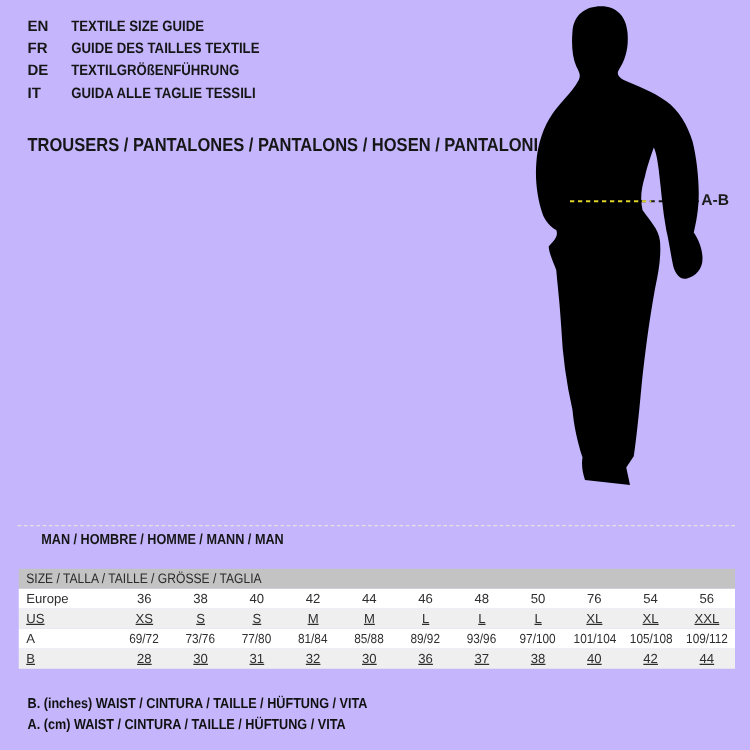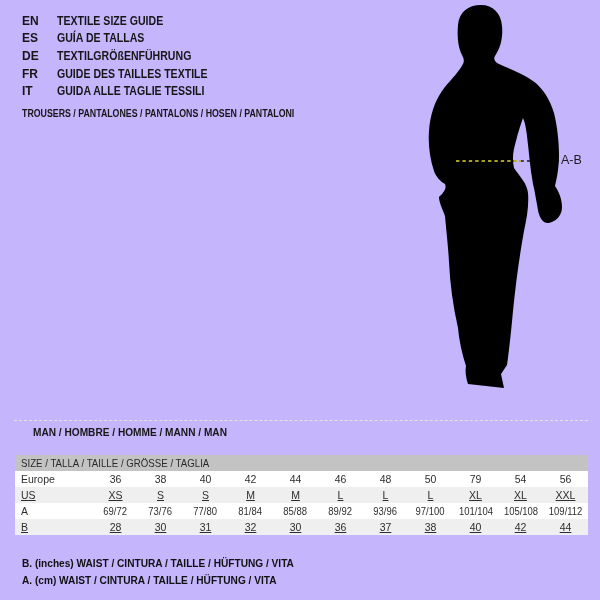--- a/index.html
+++ b/index.html
@@ -8,24 +8,24 @@
     font-family:"Liberation Sans",sans-serif;color:#161616;overflow:hidden;
   }
   .cond{display:inline-block;transform:scaleX(0.88);transform-origin:0 50%;white-space:nowrap;}
   .condc{display:inline-block;transform:scaleX(0.9);transform-origin:50% 50%;white-space:nowrap;}
 
   
   .lang-block{position:absolute;left:22px;top:12px;}
   .lang-row{display:flex;height:17.6px;align-items:center;font-size:12px;font-weight:bold;}
   .lang-code{width:35px;}
   
-  .product-heading{position:absolute;left:22px;top:108px;font-size:10px;font-weight:bold;text-align:center;}
+  .product-heading{position:absolute;left:22px;top:108px;font-size:15px;font-weight:bold;text-align:center;}
   
   .figure-wrap{position:absolute;left:418px;top:0;width:170px;height:398px;}
-  .ab-label{position:absolute;left:561px;top:153px;font-size:12.5px;font-weight:normal;color:#1c1c1c;}
+  .ab-label{position:absolute;left:561px;top:153px;font-size:12.5px;font-weight:bold;color:#1c1c1c;}
   
   .sep{position:absolute;left:14px;top:420px;width:574px;border-top:1px dashed #e2e2e2;}
   
   .gender-heading{position:absolute;left:18px;top:426px;font-size:11.5px;font-weight:bold;margin-left:15px;}
   
   .size-table{position:absolute;left:15px;top:455px;width:573px;font-size:10.5px;color:#2e2e2e;}
   .thead{height:16px;line-height:16px;background:#c3c3c3;padding-left:6px;font-size:11px;color:#2a2a2a;}
   .trow{display:flex;height:16px;line-height:16px;}
   .trow:nth-child(odd){background:#efefef;} 
   .trow.white{background:#ffffff;}
@@ -40,30 +40,26 @@
 <body>
 
 <div class="canvas">
 
   <div class="lang-block">
     <div class="lang-row">
       <span class="lang-code">EN</span>
       <span class="cond">TEXTILE SIZE GUIDE</span>
     </div>
     <div class="lang-row">
-      <span class="lang-code">ES</span>
-      <span class="cond">GUÍA DE TALLAS</span>
+      <span class="lang-code">FR</span>
+      <span class="cond">GUIDE DES TAILLES TEXTILE</span>
     </div>
     <div class="lang-row">
       <span class="lang-code">DE</span>
       <span class="cond">TEXTILGRÖßENFÜHRUNG</span>
-    </div>
-    <div class="lang-row">
-      <span class="lang-code">FR</span>
-      <span class="cond">GUIDE DES TAILLES TEXTILE</span>
     </div>
     <div class="lang-row">
       <span class="lang-code">IT</span>
       <span class="cond">GUIDA ALLE TAGLIE TESSILI</span>
     </div>
   </div>
 
   <div class="product-heading">
     <span class="cond">TROUSERS / PANTALONES / PANTALONS / HOSEN / PANTALONI</span>
   </div>
@@ -130,21 +126,21 @@
     <div class="trow white">
       <span class="tlabel">Europe</span>
       <span class="tcell">36</span>
       <span class="tcell">38</span>
       <span class="tcell">40</span>
       <span class="tcell">42</span>
       <span class="tcell">44</span>
       <span class="tcell">46</span>
       <span class="tcell">48</span>
       <span class="tcell">50</span>
-      <span class="tcell">79</span>
+      <span class="tcell">76</span>
       <span class="tcell">54</span>
       <span class="tcell">56</span>
     </div>
     <div class="trow grey">
       <span class="tlabel">US</span>
       <span class="tcell">XS</span>
       <span class="tcell">S</span>
       <span class="tcell">S</span>
       <span class="tcell">M</span>
       <span class="tcell">M</span>

